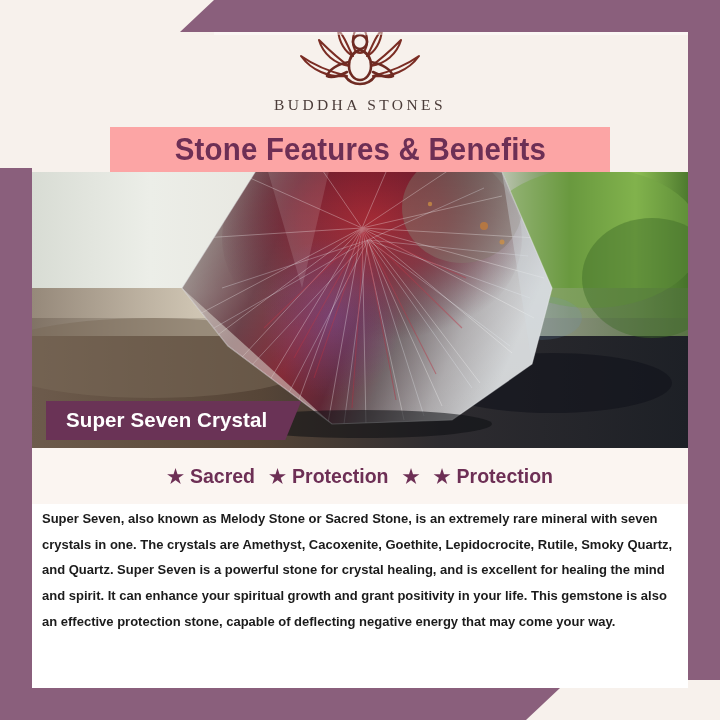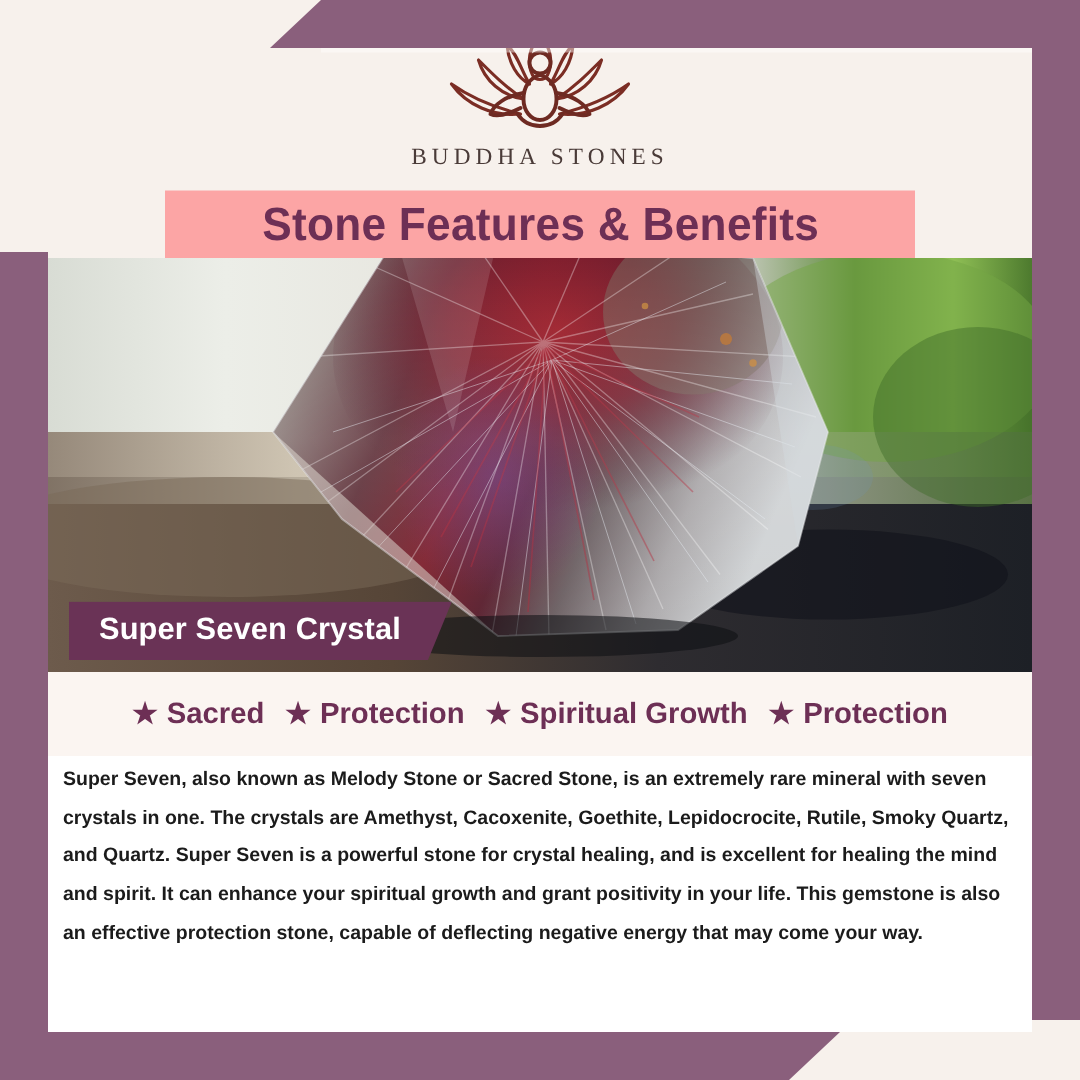--- a/index.html
+++ b/index.html
@@ -257,21 +257,20 @@
       <div class="benefit">
         <span class="star">★</span>
         <span>Sacred</span>
       </div>
       <div class="benefit">
         <span class="star">★</span>
         <span>Protection</span>
       </div>
       <div class="benefit">
         <span class="star">★</span>
-        <span>Spiritual Growth</span>
       </div>
       <div class="benefit">
         <span class="star">★</span>
         <span>Protection</span>
       </div>
     </div>
 
     <div class="paragraph">Super Seven, also known as Melody Stone or Sacred Stone, is an extremely rare mineral with seven crystals in one. The crystals are Amethyst, Cacoxenite, Goethite, Lepidocrocite, Rutile, Smoky Quartz, and Quartz. Super Seven is a powerful stone for crystal healing, and is excellent for healing the mind and spirit. It can enhance your spiritual growth and grant positivity in your life. This gemstone is also an effective protection stone, capable of deflecting negative energy that may come your way.</div>
   </div>
 

